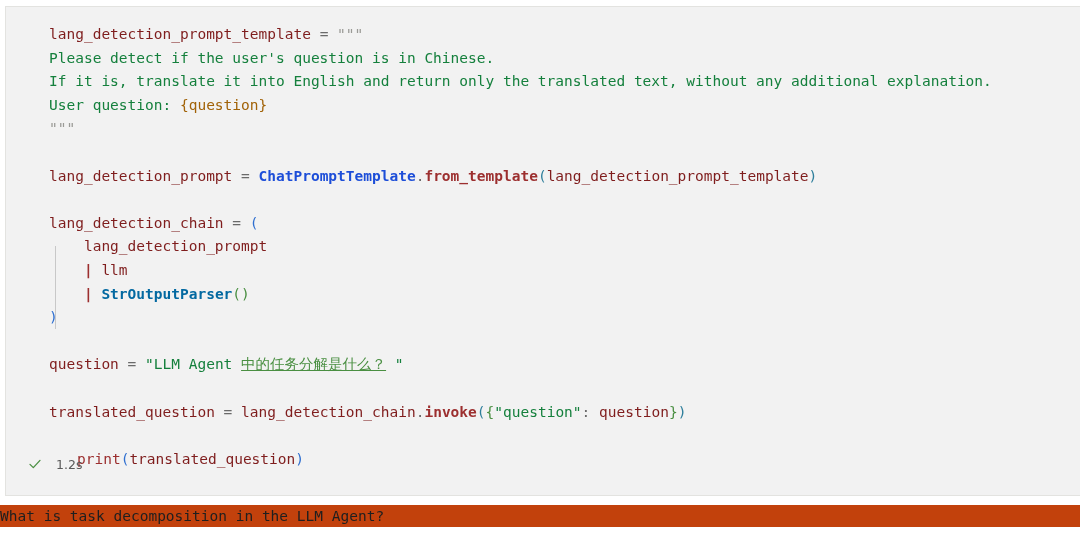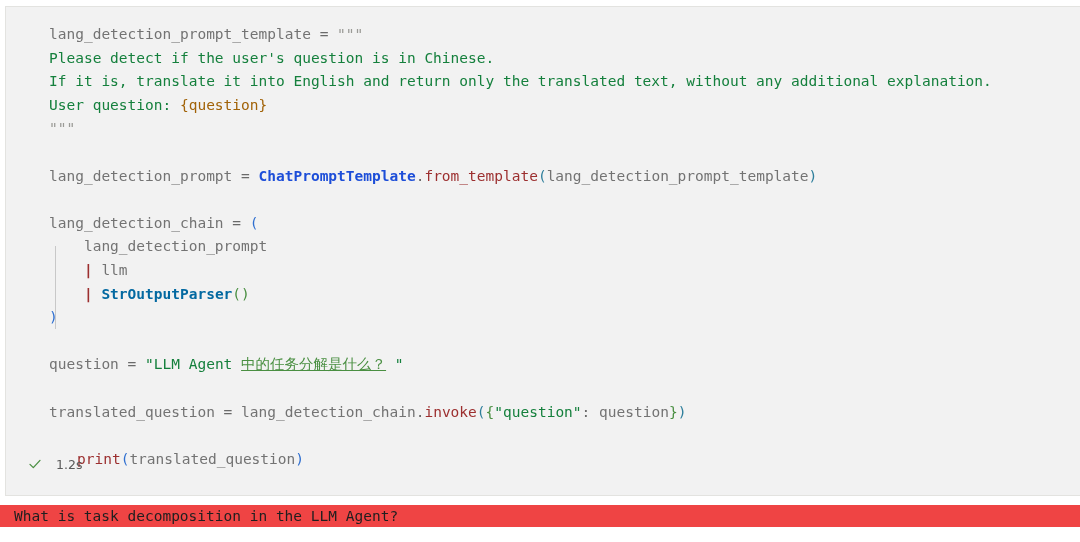--- a/index.html
+++ b/index.html
@@ -59,27 +59,27 @@
   .indent-guide {
     position: absolute;
     left: 49px;
     top: 239px;
     width: 1px;
     height: 83px;
     background: #c8c8c8;
   }
 
   
-  .t-var      { color: #737373; }
+  .t-var      { color: #7f1d1d; }
   .t-op       { color: #6a6a6a; }
   .t-str      { color: #15803d; }
   .t-strq     { color: #9a9a96; }
   .t-brace    { color: #a16207; }
   .t-cls      { color: #1d4ed8; font-weight: bold; }
-  .t-fn       { color: #9c2f2f; font-weight: normal; }
+  .t-fn       { color: #9c2f2f; font-weight: bold; }
   .t-pipe     { color: #9c2f2f; font-weight: bold; }
   .t-paren    { color: #2f7f9c; }
   .t-paren-g  { color: #4a8f42; }
   .t-paren-b  { color: #2f6fd0; }
   .t-bold-var { color: #0369a1; font-weight: bold; }
   .t-builtin  { color: #9c2f2f; font-weight: normal; margin-left: 28px; }
   .t-cjk      { color: #4a8f42; font-family: "DejaVu Sans", sans-serif; text-decoration: underline; }
 
   
   .status {
@@ -105,22 +105,21 @@
     font-family: "DejaVu Sans", sans-serif;
     font-size: 12.5px;
   }
 
   
   .output {
     position: absolute;
     left: 0;
     top: 505px;
     width: 1080px;
-    background: #ef4444;
-    padding-left: 14px;
+    background: #c2410c;
     box-sizing: border-box;
   }
   .output-line {
     font-family: "DejaVu Sans Mono", monospace;
     font-size: 14.5px;
     line-height: 22px;
     color: #1f1f1f;
     white-space: pre;
   }
 </style>

